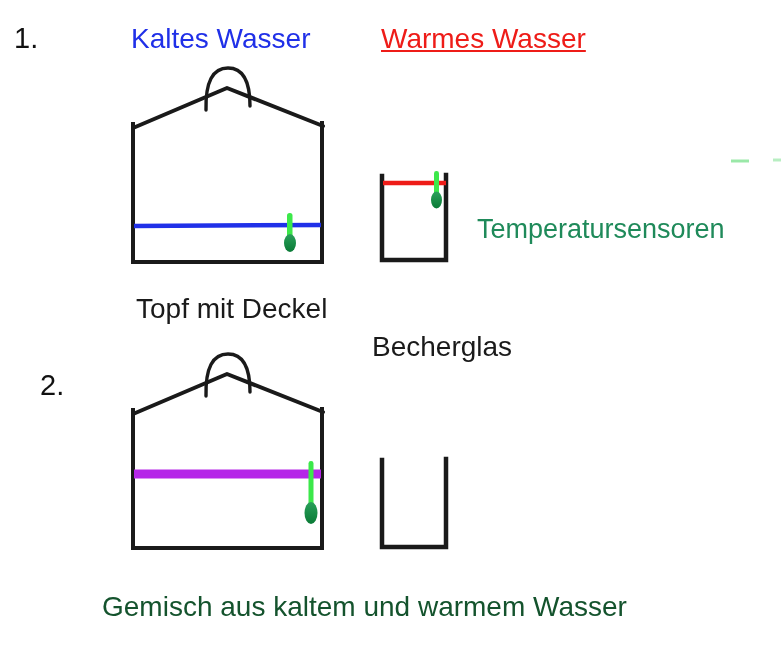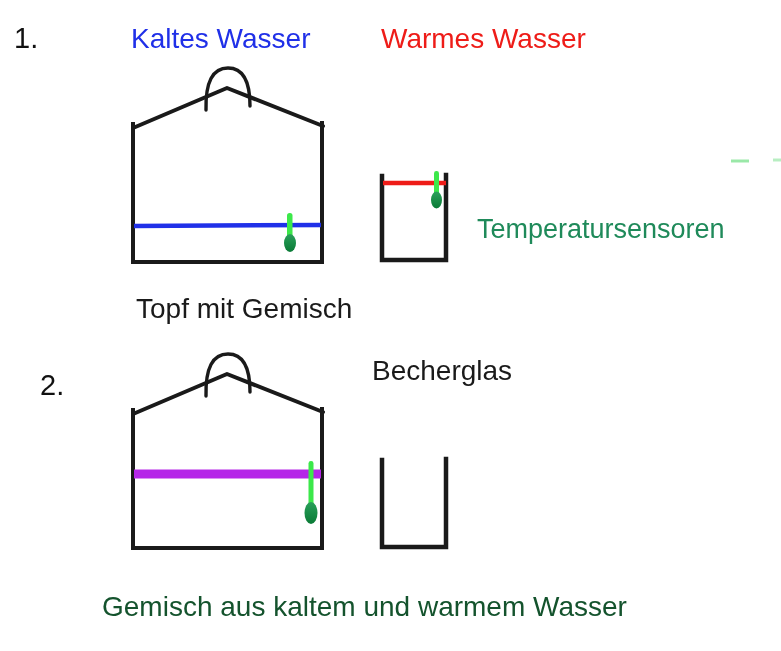--- a/index.html
+++ b/index.html
@@ -117,23 +117,23 @@
     <line x1="731" y1="161" x2="749" y2="161" stroke="#9ae8a8" stroke-width="3"></line>
     <line x1="773" y1="160" x2="781" y2="160" stroke="#b8eec2" stroke-width="3"></line>
   </svg>
 
   <div class="txt step-num" style="left:14px; top:24px;">1.</div>
 
   <div class="txt step-num" style="left:40px; top:371px;">2.</div>
 
   <div class="txt hdr hdr-cold" style="left:131px; top:25px;">Kaltes Wasser</div>
 
-  <div class="txt hdr hdr-warm" style="left:381px; top:25px;">Warmes Wasser</div>
+  <div class="txt hdr hdr-warm" style="left:381px; top:25px;text-decoration:underline;">Warmes Wasser</div>
 
   <div class="txt lbl-green" style="left:477px; top:205px;margin-top:11px;">Temperatursensoren</div>
 
-  <div class="txt lbl-black" style="left:136px; top:295px;">Topf mit Gemisch</div>
+  <div class="txt lbl-black" style="left:136px; top:295px;">Topf mit Deckel</div>
 
-  <div class="txt lbl-black" style="left:372px; top:333px;margin-top:24px;">Becherglas</div>
+  <div class="txt lbl-black" style="left:372px; top:333px;">Becherglas</div>
 
   <div class="txt caption-mix" style="left:102px; top:593px;">Gemisch aus kaltem und warmem Wasser</div>
 
 </div>
 
 </body></html>

